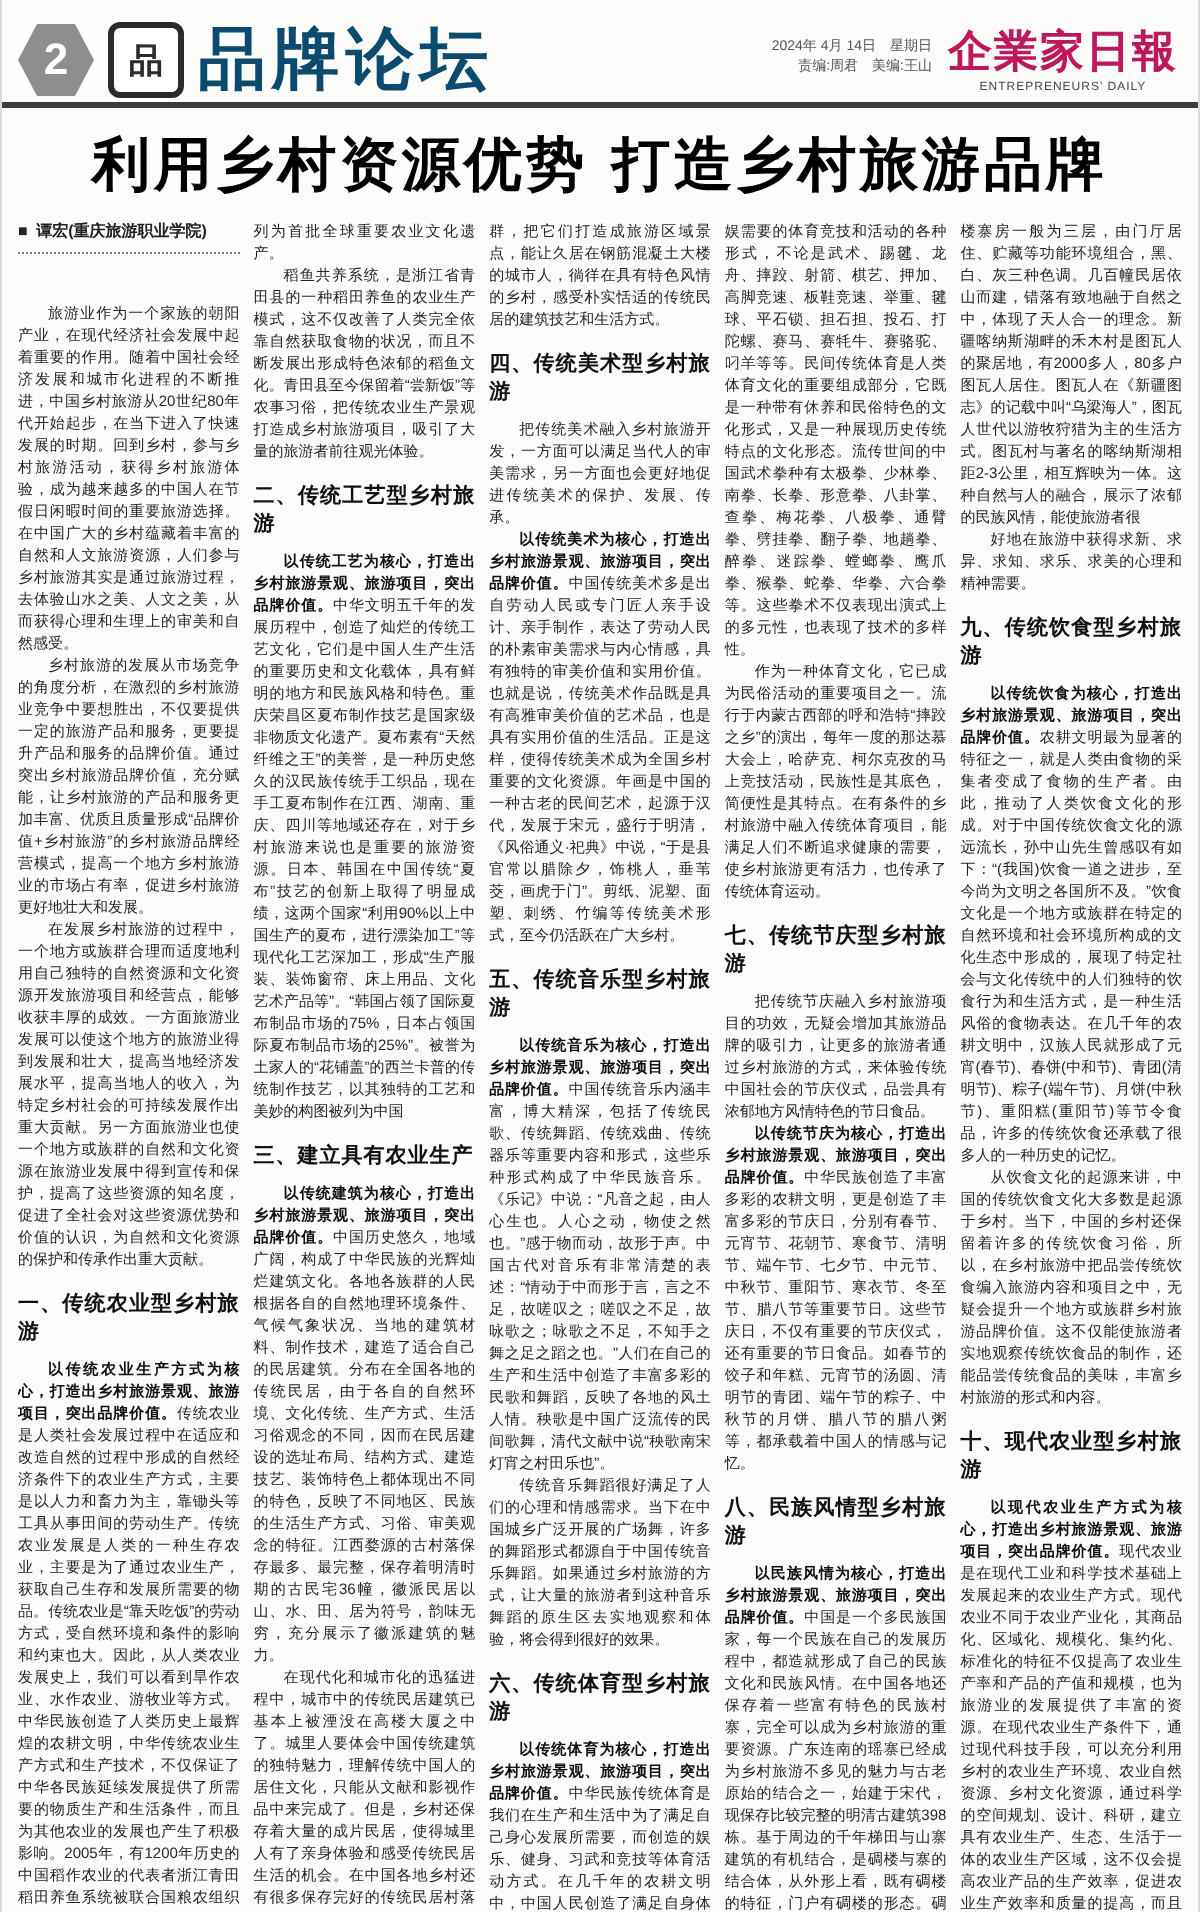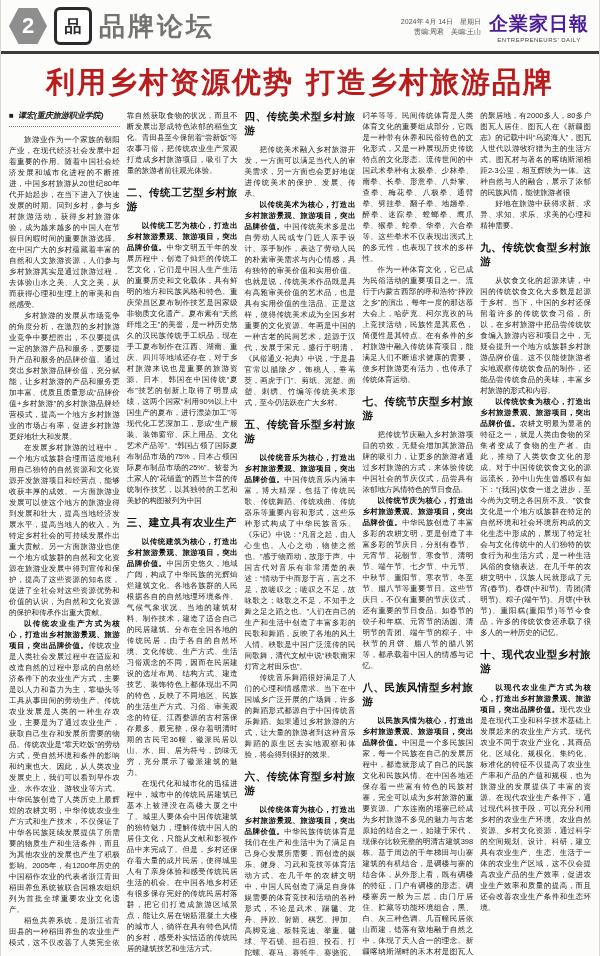--- a/index.html
+++ b/index.html
@@ -22,44 +22,44 @@
     width:38px;height:36px;background:#8e8e8e;
     clip-path:polygon(25% 0,75% 0,100% 50%,75% 100%,25% 100%,0 50%);
     display:flex;align-items:center;justify-content:center;
     color:#fff;font-size:22px;font-weight:bold;
   }
   .logo-box{
     width:32px;height:32px;border:3px solid #2b2b2b;border-radius:6px;
     display:flex;align-items:center;justify-content:center;
     font-weight:bold;font-size:17px;color:#2b2b2b;background:#fff;
   }
-  .sec-cn{font-size:26px;font-weight:bold;color:#737373;letter-spacing:3px;}
+  .sec-cn{font-size:34px;font-weight:bold;color:#0c4a6e;letter-spacing:3px;}
   .sec-en{font-size:22px;color:#9b9b9b;letter-spacing:4px;margin-left:4px;}
   .mb-right{display:flex;align-items:center;gap:8px;padding-top:4px;}
   .date-block{text-align:right;font-size:7px;color:#555;line-height:10px;}
   .paper-logo{text-align:center;}
-  .paper-cn{font-size:19px;font-weight:bold;color:#4c1d95;letter-spacing:1px;font-family:"DejaVu Serif","Liberation Serif",serif;}
+  .paper-cn{font-size:22px;font-weight:bold;color:#be185d;letter-spacing:1px;font-family:"DejaVu Serif","Liberation Serif",serif;}
   .paper-en{font-size:6px;color:#444;letter-spacing:.5px;}
 
   
   .headline{
-    text-align:center;font-size:29px;font-weight:bold;color:#b91c1c;
+    text-align:center;font-size:29px;font-weight:bold;color:#000000;
     letter-spacing:2px;margin:9px 0 7px;
     font-family:"DejaVu Serif","Liberation Serif",serif;
   }
 
   
   .columns{
     margin:0 8px;height:848px;overflow:hidden;
     column-count:5;column-gap:7px;column-fill:auto;
     text-align:justify;
   }
   .byline{
     font-size:8px;font-weight:bold;color:#222;
-    border-bottom:1px dotted #777;padding-bottom:5px;margin-bottom:7px;font-style:italic;
+    border-bottom:1px dotted #777;padding-bottom:5px;margin-bottom:24px;
   }
   .byline .sq{font-size:8px;margin-right:2px;}
   h3.sec-head{
     font-size:10.5px;font-weight:bold;color:#111;margin:10px 0 6px;
     letter-spacing:.5px;
   }
   p.para{
     font-size:7.5px;line-height:11px;color:#242424;
     margin:0;text-indent:2em;
   }
@@ -99,20 +99,21 @@
     <div class="byline">
       <span class="sq">■</span>
       <span>谭宏(重庆旅游职业学院)</span>
     </div>
 
     <p class="para">旅游业作为一个家族的朝阳产业，在现代经济社会发展中起着重要的作用。随着中国社会经济发展和城市化进程的不断推进，中国乡村旅游从20世纪80年代开始起步，在当下进入了快速发展的时期。回到乡村，参与乡村旅游活动，获得乡村旅游体验，成为越来越多的中国人在节假日闲暇时间的重要旅游选择。在中国广大的乡村蕴藏着丰富的自然和人文旅游资源，人们参与乡村旅游其实是通过旅游过程，去体验山水之美、人文之美，从而获得心理和生理上的审美和自然感受。</p>
     <p class="para">乡村旅游的发展从市场竞争的角度分析，在激烈的乡村旅游业竞争中要想胜出，不仅要提供一定的旅游产品和服务，更要提升产品和服务的品牌价值。通过突出乡村旅游品牌价值，充分赋能，让乡村旅游的产品和服务更加丰富、优质且质量形成“品牌价值+乡村旅游”的乡村旅游品牌经营模式，提高一个地方乡村旅游业的市场占有率，促进乡村旅游更好地壮大和发展。</p>
     <p class="para">在发展乡村旅游的过程中，一个地方或族群合理而适度地利用自己独特的自然资源和文化资源开发旅游项目和经营点，能够收获丰厚的成效。一方面旅游业发展可以使这个地方的旅游业得到发展和壮大，提高当地经济发展水平，提高当地人的收入，为特定乡村社会的可持续发展作出重大贡献。另一方面旅游业也使一个地方或族群的自然和文化资源在旅游业发展中得到宣传和保护，提高了这些资源的知名度，促进了全社会对这些资源优势和价值的认识，为自然和文化资源的保护和传承作出重大贡献。</p>
 
     <div>
+      <h3 class="sec-head">一、传统农业型乡村旅游</h3>
       <p class="para"><b>以传统农业生产方式为核心，打造出乡村旅游景观、旅游项目，突出品牌价值。</b><span>传统农业是人类社会发展过程中在适应和改造自然的过程中形成的自然经济条件下的农业生产方式，主要是以人力和畜力为主，靠锄头等工具从事田间的劳动生产。传统农业发展是人类的一种生存农业，主要是为了通过农业生产，获取自己生存和发展所需要的物品。传统农业是“靠天吃饭”的劳动方式，受自然环境和条件的影响和约束也大。因此，从人类农业发展史上，我们可以看到旱作农业、水作农业、游牧业等方式。中华民族创造了人类历史上最辉煌的农耕文明，中华传统农业生产方式和生产技术，不仅保证了中华各民族延续发展提供了所需要的物质生产和生活条件，而且为其他农业的发展也产生了积极影响。2005年，有1200年历史的中国稻作农业的代表者浙江青田稻田养鱼系统被联合国粮农组织列为首批全球重要农业文化遗产。</span></p>
       <p class="para">稻鱼共养系统，是浙江省青田县的一种稻田养鱼的农业生产模式，这不仅改善了人类完全依靠自然获取食物的状况，而且不断发展出形成特色浓郁的稻鱼文化。青田县至今保留着“尝新饭”等农事习俗，把传统农业生产景观打造成乡村旅游项目，吸引了大量的旅游者前往观光体验。</p>
     </div>
 
     <div>
       <h3 class="sec-head">二、传统工艺型乡村旅游</h3>
       <p class="para"><b>以传统工艺为核心，打造出乡村旅游景观、旅游项目，突出品牌价值。</b><span>中华文明五千年的发展历程中，创造了灿烂的传统工艺文化，它们是中国人生产生活的重要历史和文化载体，具有鲜明的地方和民族风格和特色。重庆荣昌区夏布制作技艺是国家级非物质文化遗产。夏布素有“天然纤维之王”的美誉，是一种历史悠久的汉民族传统手工织品，现在手工夏布制作在江西、湖南、重庆、四川等地域还存在，对于乡村旅游来说也是重要的旅游资源。日本、韩国在中国传统“夏布”技艺的创新上取得了明显成绩，这两个国家“利用90%以上中国生产的夏布，进行漂染加工”等现代化工艺深加工，形成“生产服装、装饰窗帘、床上用品、文化艺术产品等”。“韩国占领了国际夏布制品市场的75%，日本占领国际夏布制品市场的25%”。被誉为土家人的“花铺盖”的西兰卡普的传统制作技艺，以其独特的工艺和美妙的构图被列为中国</span></p>
     </div>
 
     <div>
@@ -146,22 +147,22 @@
     </div>
 
     <div>
       <h3 class="sec-head">八、民族风情型乡村旅游</h3>
       <p class="para"><b>以民族风情为核心，打造出乡村旅游景观、旅游项目，突出品牌价值。</b><span>中国是一个多民族国家，每一个民族在自己的发展历程中，都造就形成了自己的民族文化和民族风情。在中国各地还保存着一些富有特色的民族村寨，完全可以成为乡村旅游的重要资源。广东连南的瑶寨已经成为乡村旅游不多见的魅力与古老原始的结合之一，始建于宋代，现保存比较完整的明清古建筑398栋。基于周边的千年梯田与山寨建筑的有机结合，是碉楼与寨的结合体，从外形上看，既有碉楼的特征，门户有碉楼的形态。碉楼寨房一般为三层，由门厅居住、贮藏等功能环境组合，黑、白、灰三种色调。几百幢民居依山而建，错落有致地融于自然之中，体现了天人合一的理念。新疆喀纳斯湖畔的禾木村是图瓦人的聚居地，有2000多人，80多户图瓦人居住。图瓦人在《新疆图志》的记载中叫“乌梁海人”，图瓦人世代以游牧狩猎为主的生活方式。图瓦村与著名的喀纳斯湖相距2-3公里，相互辉映为一体。这种自然与人的融合，展示了浓郁的民族风情，能使旅游者很</span></p>
       <p class="para">好地在旅游中获得求新、求异、求知、求乐、求美的心理和精神需要。</p>
     </div>
 
     <div>
       <h3 class="sec-head">九、传统饮食型乡村旅游</h3>
+      <p class="para"><b>以传统饮食为核心，打造出乡村旅游景观、旅游项目，突出品牌价值。</b><span>农耕文明最为显著的特征之一，就是人类由食物的采集者变成了食物的生产者。由此，推动了人类饮食文化的形成。对于中国传统饮食文化的源远流长，孙中山先生曾感叹有如下：“(我国)饮食一道之进步，至今尚为文明之各国所不及。”饮食文化是一个地方或族群在特定的自然环境和社会环境所构成的文化生态中形成的，展现了特定社会与文化传统中的人们独特的饮食行为和生活方式，是一种生活风俗的食物表达。在几千年的农耕文明中，汉族人民就形成了元宵(春节)、春饼(中和节)、青团(清明节)、粽子(端午节)、月饼(中秋节)、重阳糕(重阳节)等节令食品，许多的传统饮食还承载了很多人的一种历史的记忆。</span></p>
       <p class="para">从饮食文化的起源来讲，中国的传统饮食文化大多数是起源于乡村。当下，中国的乡村还保留着许多的传统饮食习俗，所以，在乡村旅游中把品尝传统饮食编入旅游内容和项目之中，无疑会提升一个地方或族群乡村旅游品牌价值。这不仅能使旅游者实地观察传统饮食品的制作，还能品尝传统食品的美味，丰富乡村旅游的形式和内容。</p>
-      <p class="para"><b>以传统饮食为核心，打造出乡村旅游景观、旅游项目，突出品牌价值。</b><span>农耕文明最为显著的特征之一，就是人类由食物的采集者变成了食物的生产者。由此，推动了人类饮食文化的形成。对于中国传统饮食文化的源远流长，孙中山先生曾感叹有如下：“(我国)饮食一道之进步，至今尚为文明之各国所不及。”饮食文化是一个地方或族群在特定的自然环境和社会环境所构成的文化生态中形成的，展现了特定社会与文化传统中的人们独特的饮食行为和生活方式，是一种生活风俗的食物表达。在几千年的农耕文明中，汉族人民就形成了元宵(春节)、春饼(中和节)、青团(清明节)、粽子(端午节)、月饼(中秋节)、重阳糕(重阳节)等节令食品，许多的传统饮食还承载了很多人的一种历史的记忆。</span></p>
     </div>
 
     <div>
       <h3 class="sec-head">十、现代农业型乡村旅游</h3>
       <p class="para"><b>以现代农业生产方式为核心，打造出乡村旅游景观、旅游项目，突出品牌价值。</b><span>现代农业是在现代工业和科学技术基础上发展起来的农业生产方式。现代农业不同于农业产业化，其商品化、区域化、规模化、集约化、标准化的特征不仅提高了农业生产率和产品的产值和规模，也为旅游业的发展提供了丰富的资源。在现代农业生产条件下，通过现代科技手段，可以充分利用乡村的农业生产环境、农业自然资源、乡村文化资源，通过科学的空间规划、设计、科研，建立具有农业生产、生态、生活于一体的农业生产区域，这不仅会提高农业产品的生产效率，促进农业生产效率和质量的提高，而且还会改善农业生产条件和生态环境。</span></p>
 
     </div>
 
   </div>
 </div>

